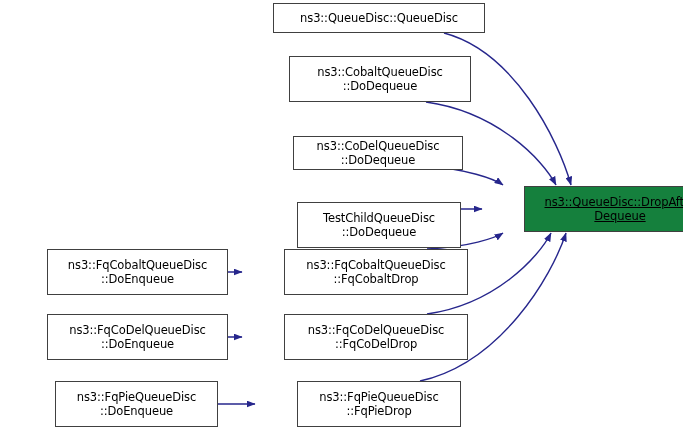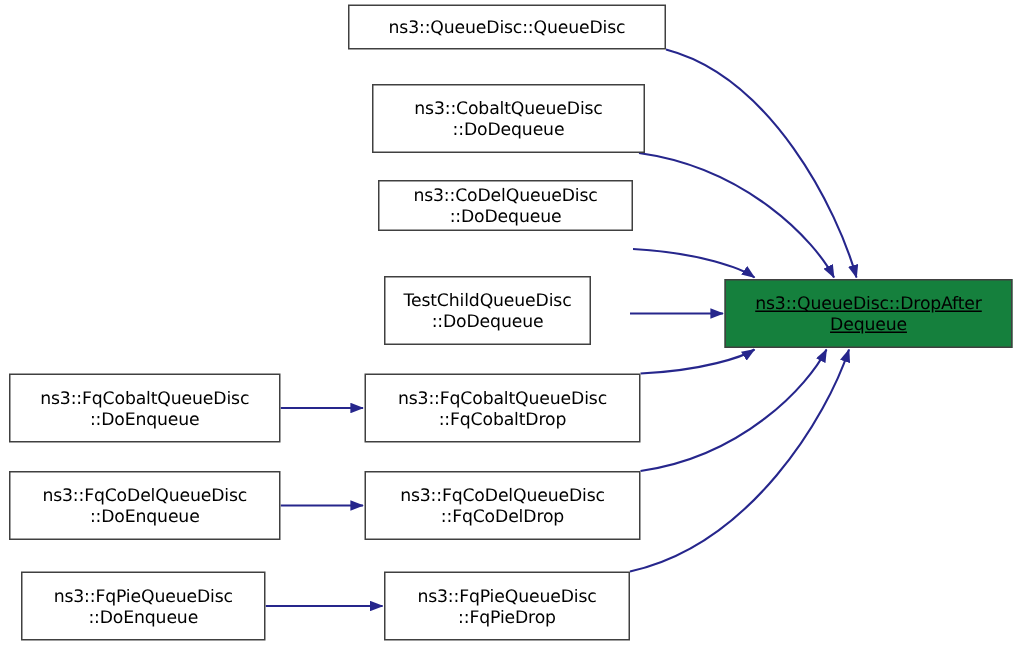--- a/index.html
+++ b/index.html
@@ -32,20 +32,21 @@
     justify-content: center;
     text-align: center;
     background: #ffffff;
     border: 1px solid #404040;
     color: #000000;
     font-size: 11.5px;
     line-height: 14px;
     letter-spacing: -0.1px;
     white-space: pre-line;
     z-index: 2;
+    margin-left: 41px;
   }
   .graph-node.is-target {
     background: #15803d;
     border: 1px solid #404040;
     text-decoration: underline;
   }
   .node-label {
     display: block;
     white-space: pre-line;
     padding: 0 3px;
@@ -74,23 +75,23 @@
         <path d="M 187 272 L 242 272" marker-end="url(#arrowhead)"></path>
         <path d="M 187 337 L 242 337" marker-end="url(#arrowhead)"></path>
         <path d="M 177 404 L 255 404" marker-end="url(#arrowhead)"></path>
       </g>
   </svg>
 
   <div id="nodes-layer">
       <div class="graph-node" style="left: 232px; top: 3px; width: 212px; height: 30px;"><span class="node-label">ns3::QueueDisc::QueueDisc</span></div>
       <div class="graph-node" style="left: 248px; top: 56px; width: 182px; height: 46px;"><span class="node-label">ns3::CobaltQueueDisc
 ::DoDequeue</span></div>
-      <div class="graph-node" style="left: 252px; top: 120px; width: 170px; height: 34px;"><span class="node-label">ns3::CoDelQueueDisc
+      <div class="graph-node" style="left: 252px; top: 136px; width: 170px; height: 34px;"><span class="node-label">ns3::CoDelQueueDisc
 ::DoDequeue</span></div>
-      <div class="graph-node" style="left: 256px; top: 184px; width: 138px; height: 46px;"><span class="node-label">TestChildQueueDisc
+      <div class="graph-node" style="left: 256px; top: 202px; width: 164px; height: 46px;"><span class="node-label">TestChildQueueDisc
 ::DoDequeue</span></div>
       <div class="graph-node" style="left: 243px; top: 249px; width: 184px; height: 46px;"><span class="node-label">ns3::FqCobaltQueueDisc
 ::FqCobaltDrop</span></div>
       <div class="graph-node" style="left: 243px; top: 314px; width: 184px; height: 46px;"><span class="node-label">ns3::FqCoDelQueueDisc
 ::FqCoDelDrop</span></div>
       <div class="graph-node" style="left: 256px; top: 381px; width: 164px; height: 46px;"><span class="node-label">ns3::FqPieQueueDisc
 ::FqPieDrop</span></div>
       <div class="graph-node" style="left: 6px; top: 249px; width: 181px; height: 46px;"><span class="node-label">ns3::FqCobaltQueueDisc
 ::DoEnqueue</span></div>
       <div class="graph-node" style="left: 6px; top: 314px; width: 181px; height: 46px;"><span class="node-label">ns3::FqCoDelQueueDisc

